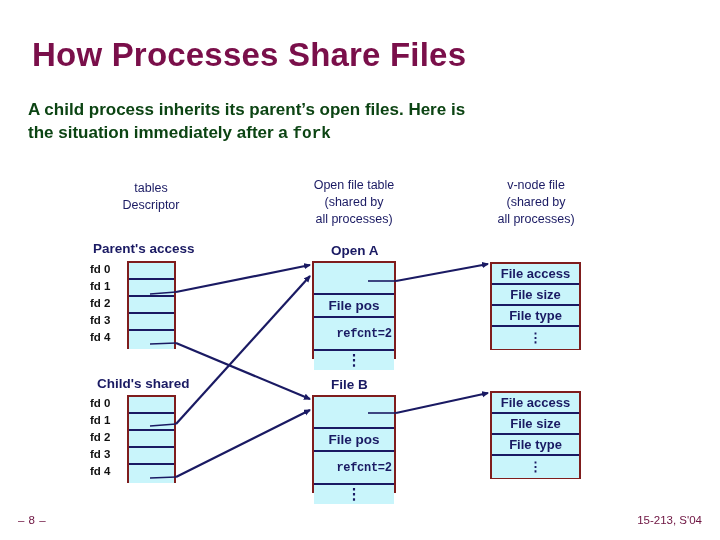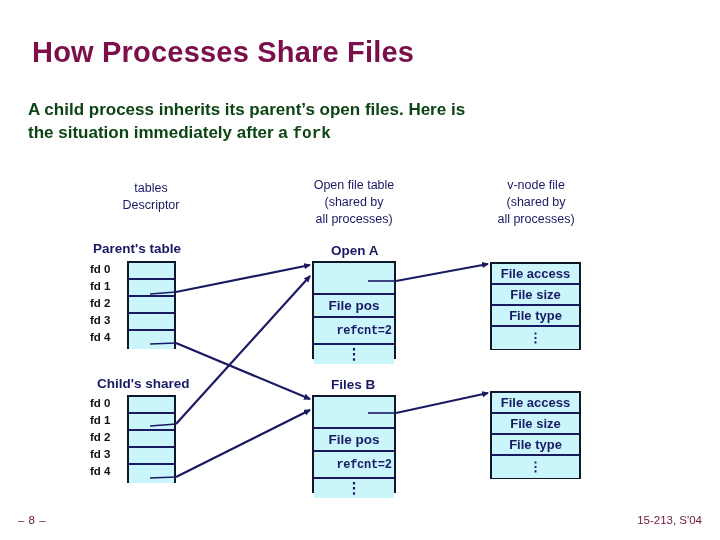--- a/index.html
+++ b/index.html
@@ -13,21 +13,21 @@
     font-family: "Liberation Sans", sans-serif;
     position: relative;
     overflow: hidden;
   }
 
   
   .slide-title {
     position: absolute;
     left: 32px;
     top: 36px;
-    font-size: 29px;
+    font-size: 33px;
     font-weight: bold;
     color: #7a0f4a;
     letter-spacing: 0.2px;
     white-space: nowrap;
   }
 
   
   .subtitle {
     position: absolute;
     left: 28px;
@@ -69,21 +69,21 @@
     white-space: nowrap;
   }
   #cap-parent { left: 93px;  top: 241px; }
   #cap-child  { left: 97px;  top: 376px; }
   #cap-filea  { left: 331px; top: 243px; }
   #cap-fileb  { left: 331px; top: 377px; }
 
   
   .box {
     position: absolute;
-    border: 2px solid #0f172a;
+    border: 2px solid #7f1d1d;
     box-sizing: border-box;
     background: #0369a1;
   }
   .cell {
     box-sizing: border-box;
     border-bottom: 2px solid #1a1a63;
     background: #c9f5fb;
     font-size: 13.5px;
     font-weight: bold;
     color: #1a1a63;
@@ -130,21 +130,21 @@
     color: #111111;
     white-space: nowrap;
   }
 
   
   .file-table { left: 312px; width: 84px; }
   #tbl-filea { top: 261px; height: 98px; }
   #tbl-fileb { top: 395px; height: 98px; }
   .file-table .cell:nth-child(1) { height: 32px; }
   .file-table .cell:nth-child(2) { height: 23px; }
-  .file-table .cell:nth-child(3) { height: 27px; padding-left: 20px; }
+  .file-table .cell:nth-child(3) { height: 33px; padding-left: 20px; }
   .file-table .cell:nth-child(4) { height: 19px; }
 
   
   .vnode-table { left: 490px; width: 91px; }
   #tbl-vnodea { top: 262px; height: 88px; }
   #tbl-vnodeb { top: 391px; height: 88px; }
   .vnode-table .cell { height: 21px; font-size: 13px; }
   .vnode-table .cell:nth-child(4) { height: 22px; }
 
   
@@ -184,24 +184,24 @@
   <div>Open file table</div>
   <div>(shared by</div>
   <div>all processes)</div>
 </div>
 <div class="col-header" id="hdr-vnode">
   <div>v-node file</div>
   <div>(shared by</div>
   <div>all processes)</div>
 </div>
 
-<div class="table-caption" id="cap-parent">Parent's table</div>
+<div class="table-caption" id="cap-parent">Parent's access</div>
 <div class="table-caption" id="cap-child">Child's shared</div>
 <div class="table-caption" id="cap-filea">Open A</div>
-<div class="table-caption" id="cap-fileb">Files B</div>
+<div class="table-caption" id="cap-fileb">File B</div>
 
 <div class="fd-labels" id="lbl-parent">
   <div class="fd">fd 0</div>
   <div class="fd">fd 1</div>
   <div class="fd">fd 2</div>
   <div class="fd">fd 3</div>
   <div class="fd">fd 4</div>
 </div>
 
 <div class="box fd-table" id="tbl-parent">

